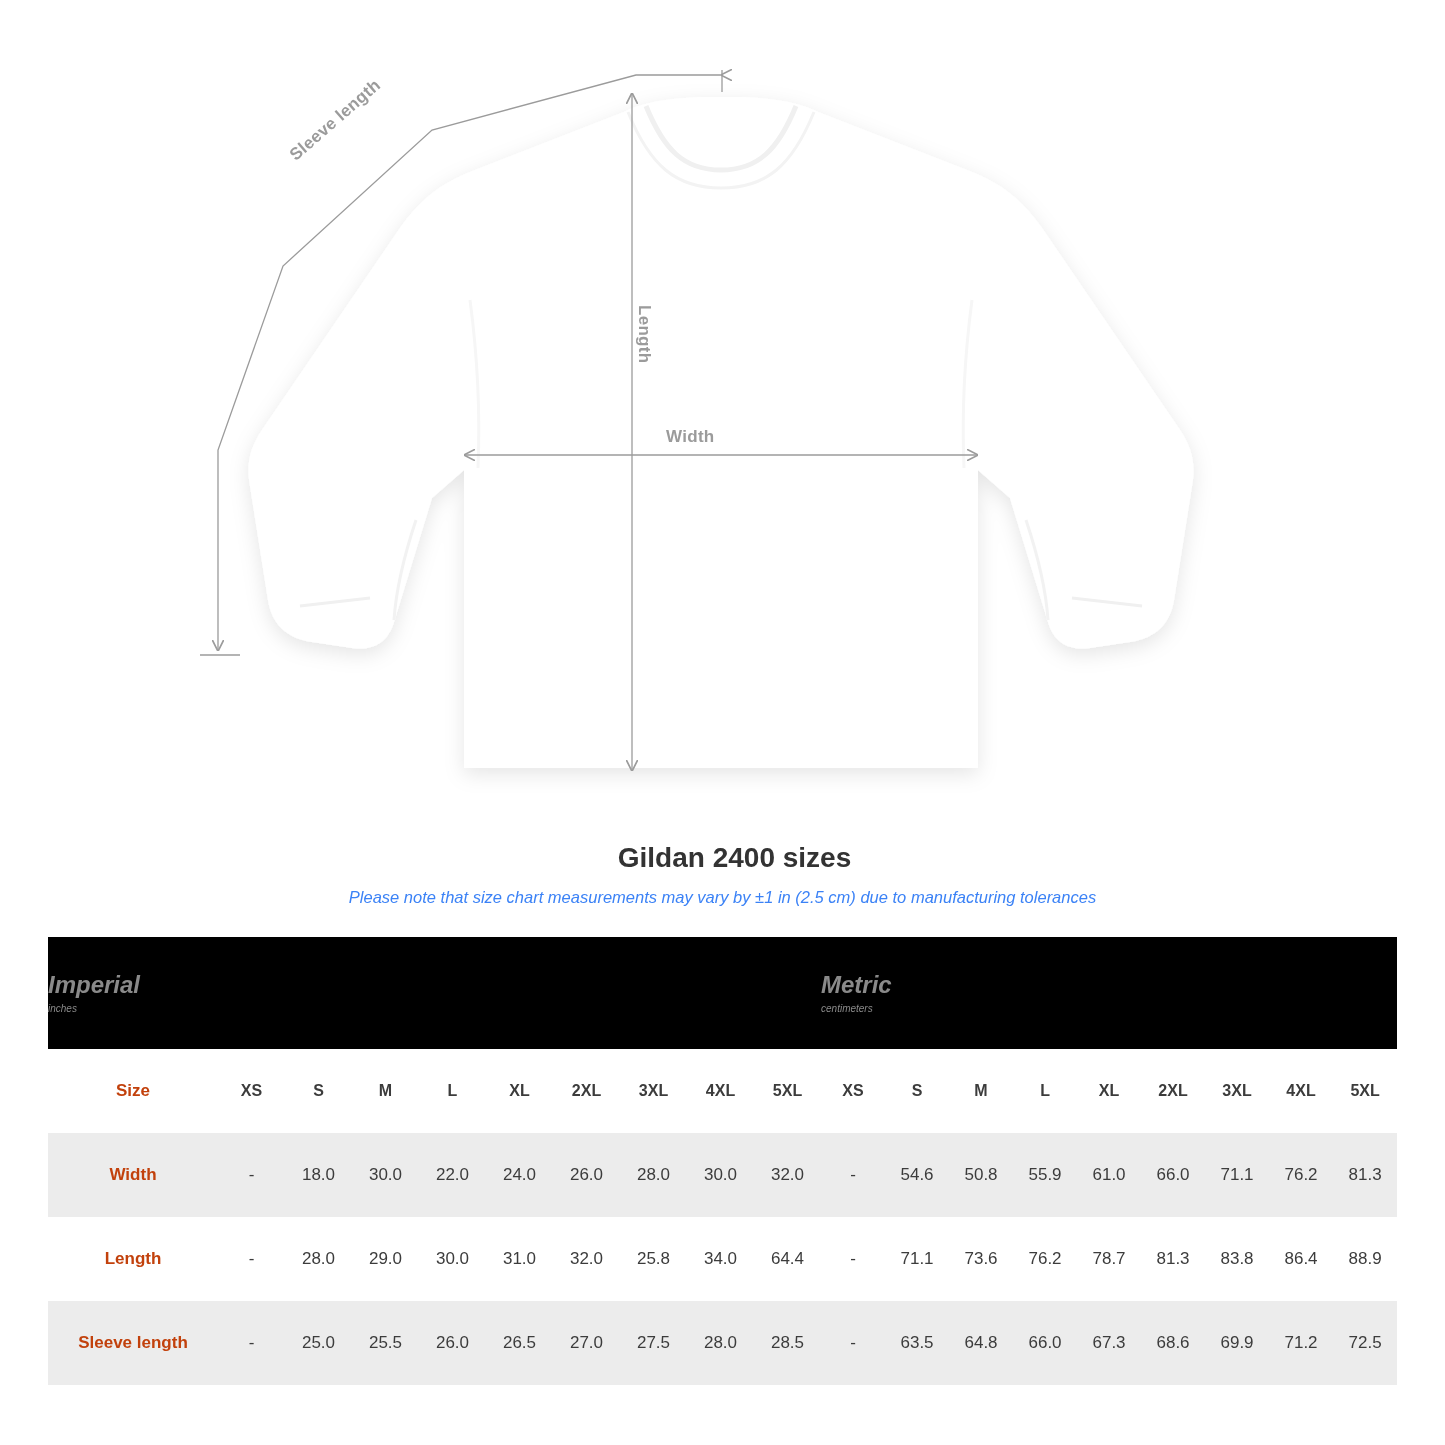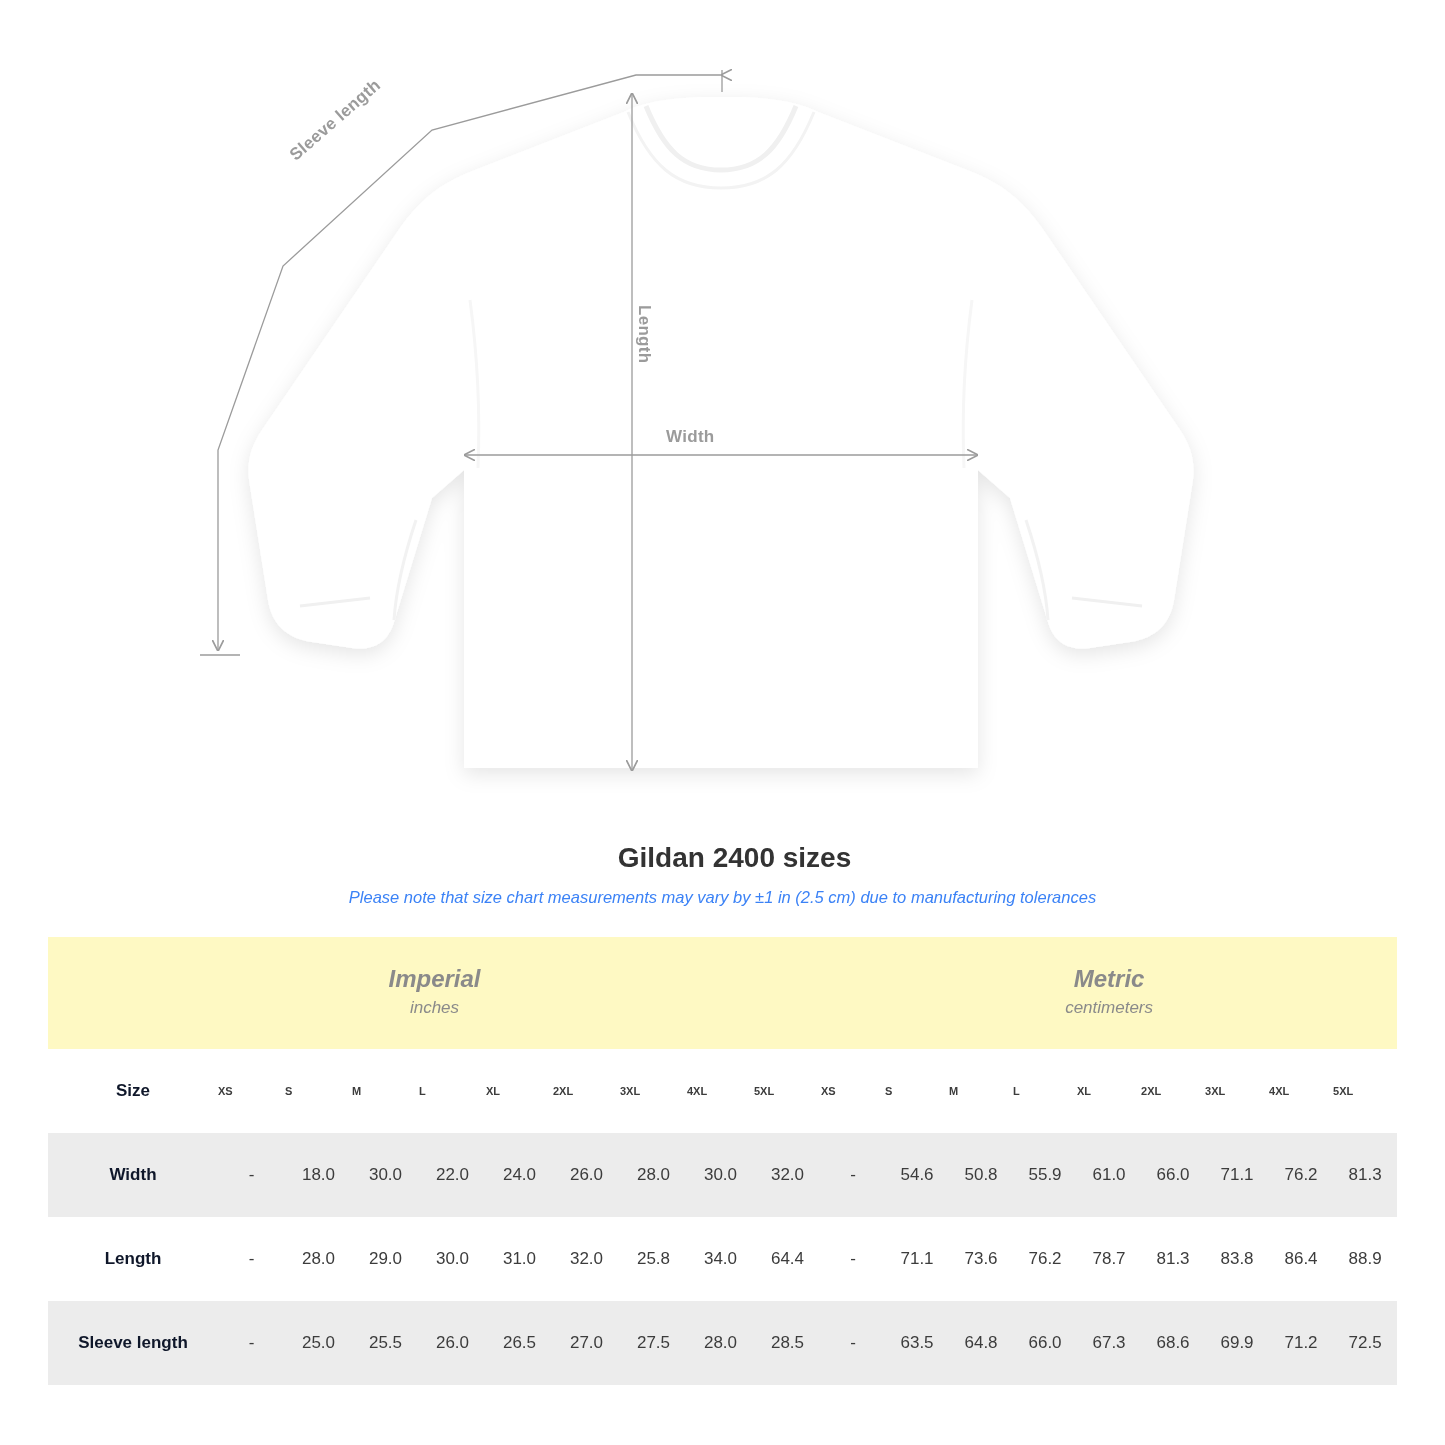--- a/index.html
+++ b/index.html
@@ -76,51 +76,50 @@
   table.size-table {
     width: 1349px;
     border-collapse: collapse;
     table-layout: fixed;
   }
   table.size-table td, table.size-table th {
     padding: 0;
     margin: 0;
   }
   .unit-head td {
-    background: #fef9c3;
+    background: #000000;
     height: 112px;
     vertical-align: middle;
-    text-align: center;
   }
   .unit-name {
     font-size: 24px;
     font-style: italic;
     font-weight: bold;
     color: #8a8a8a;
     line-height: 1.25;
   }
   .unit-sub {
-    font-size: 17px;
+    font-size: 10px;
     font-style: italic;
     color: #8a8a8a;
     line-height: 1.7;
   }
   .head-row td {
     background: #ffffff;
     height: 84px;
-    text-align: left;
+    text-align: center;
     vertical-align: middle;
     font-weight: bold;
-    font-size: 11px;
+    font-size: 16px;
     color: #3c3c3c;
   }
   .head-row td.rowlabel, .data-row td.rowlabel {
     font-weight: bold;
     font-size: 17px;
-    color: #0f172a;
+    color: #c2410c;
     text-align: center;
   }
   .data-row td {
     height: 84px;
     text-align: center;
     vertical-align: middle;
     font-size: 17px;
     color: #3c3c3c;
   }
   .data-row.shade td {

